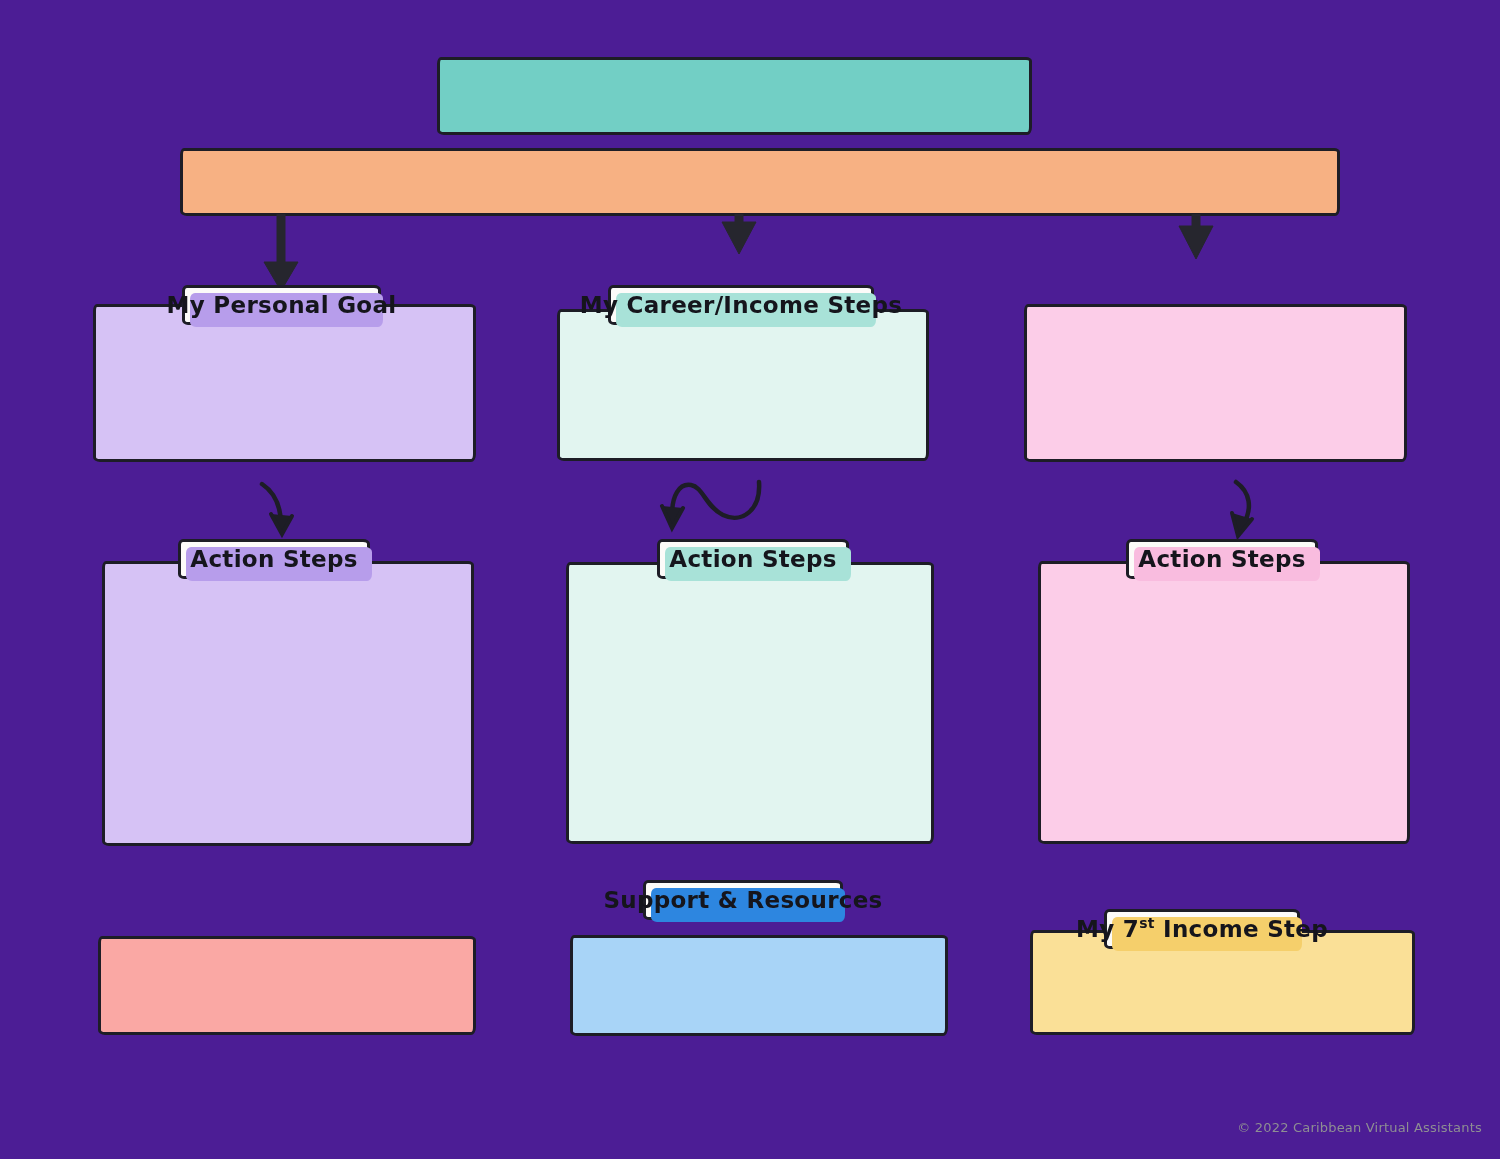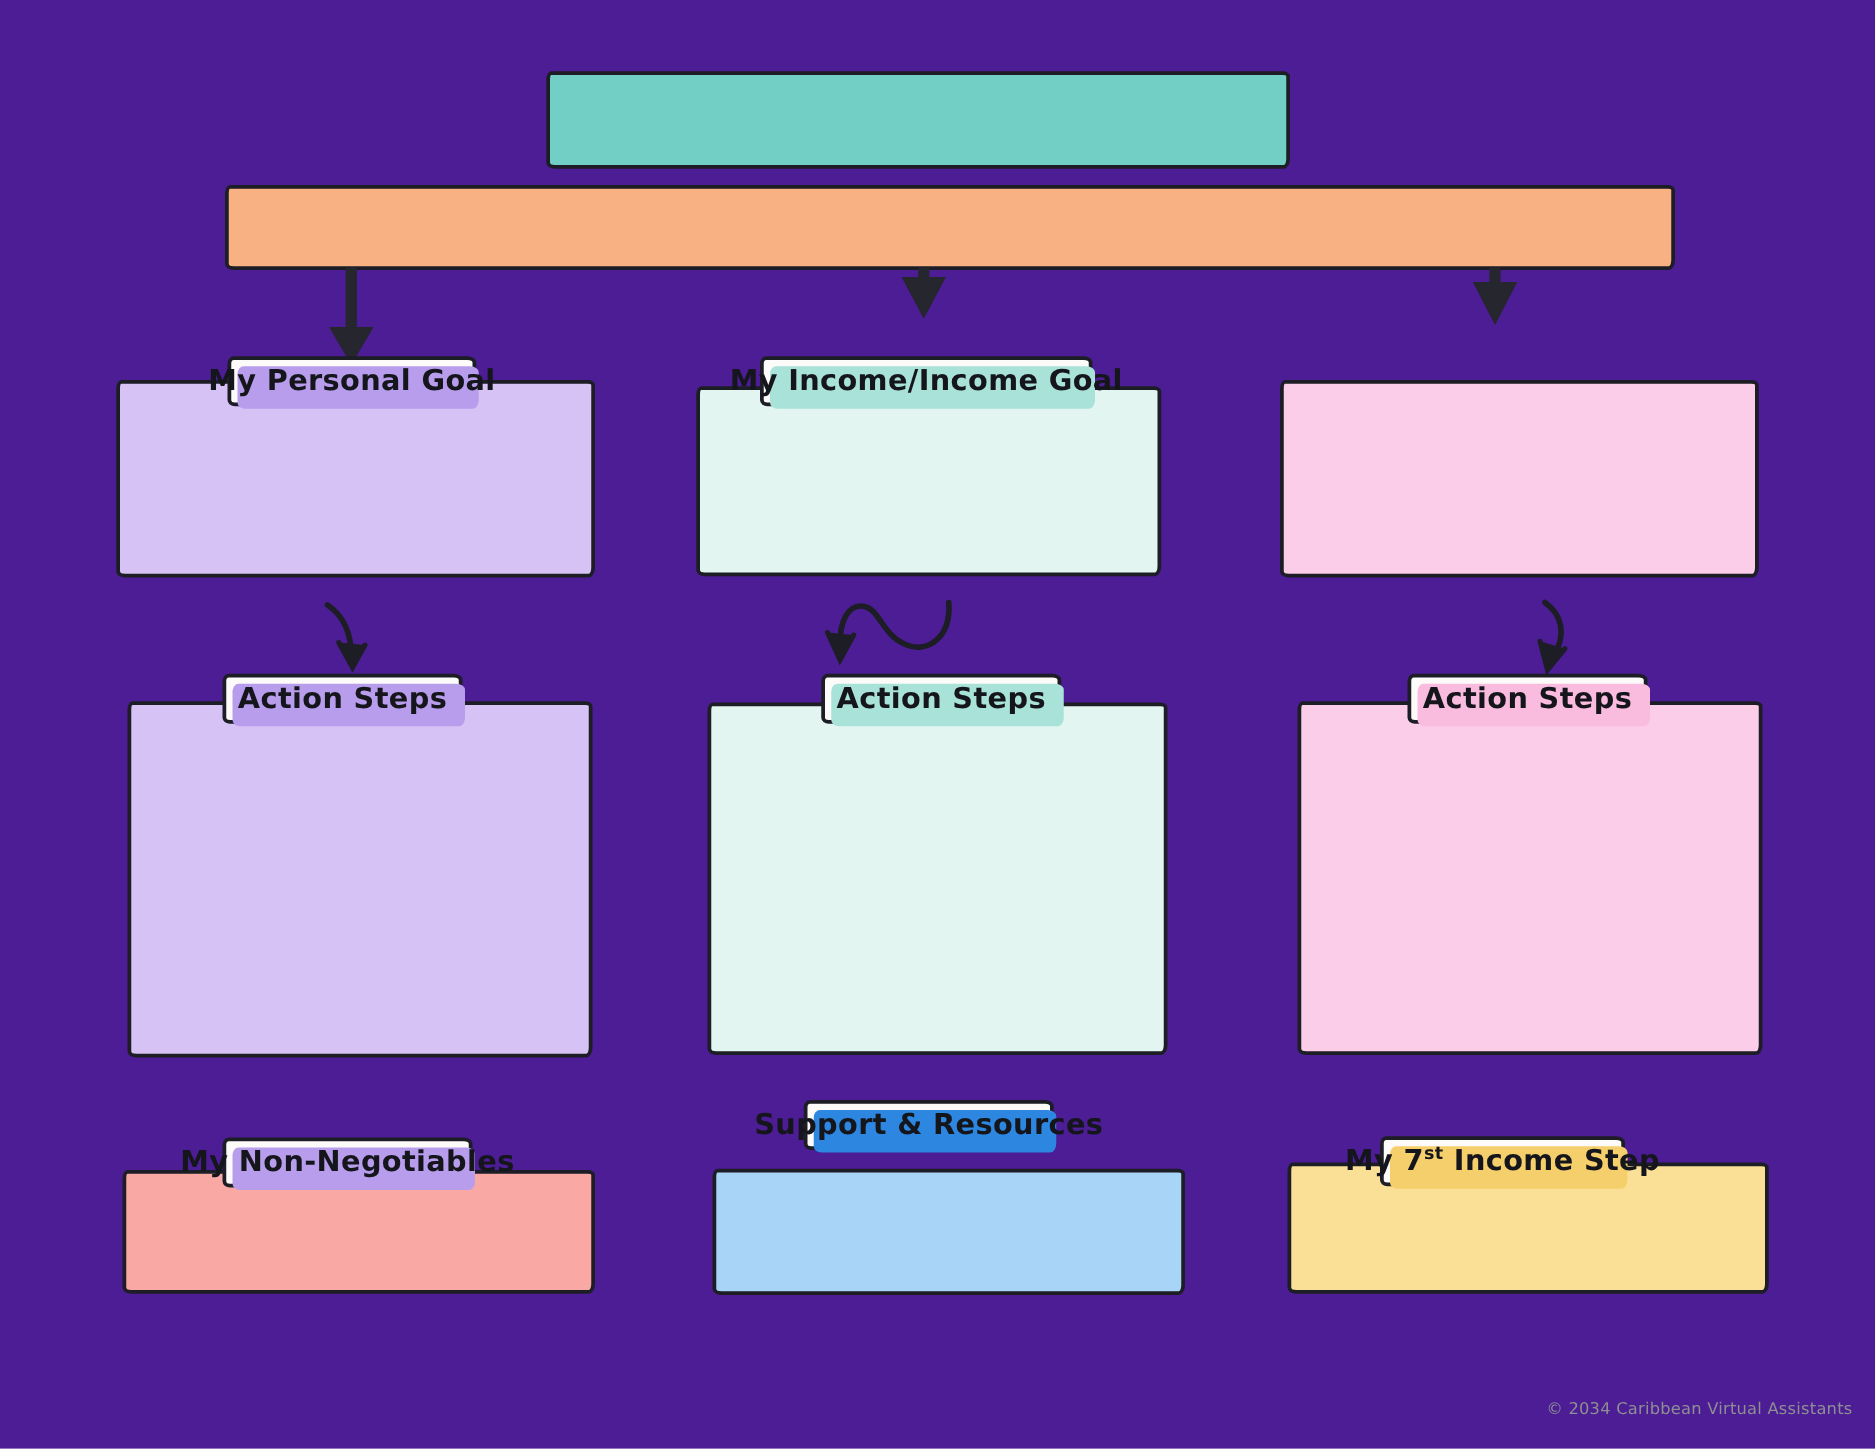--- a/index.html
+++ b/index.html
@@ -153,21 +153,21 @@
     <div class="tagshadow" style="background: rgb(183, 157, 235);"></div>
     <span class="tagtext">Action Steps</span>
   </div>
 
   <div class="hbox" id="box-c1-goal" style="left: 557px; top: 309px; width: 372px; height: 152px; background: rgb(226, 245, 240);">
     <div class="shadow" style="background: rgb(127, 212, 199);"></div>
     <span></span>
   </div>
   <div class="tag" id="tag-c1-goal" style="left: 608px; top: 285px; width: 266px;">
     <div class="tagshadow" style="background: rgb(168, 226, 216);"></div>
-    <span class="tagtext">My Income/Income Goal</span>
+    <span class="tagtext">My Career/Income Steps</span>
   </div>
 
   <div class="hbox" id="box-c1-act" style="left: 566px; top: 562px; width: 368px; height: 282px; background: rgb(226, 245, 240);">
     <div class="shadow" style="background: rgb(127, 212, 199);"></div>
     <span></span>
   </div>
   <div class="tag" id="tag-c1-act" style="left: 657px; top: 539px; width: 192px;">
     <div class="tagshadow" style="background: rgb(168, 226, 216);"></div>
     <span class="tagtext">Action Steps</span>
   </div>
@@ -183,38 +183,34 @@
   </div>
   <div class="tag" id="tag-c2-act" style="left: 1126px; top: 539px; width: 192px;">
     <div class="tagshadow" style="background: rgb(249, 188, 223);"></div>
     <span class="tagtext">Action Steps</span>
   </div>
 
   <div class="hbox" id="box-b0" style="left: 98px; top: 936px; width: 378px; height: 99px; background: rgb(250, 168, 164);">
     <div class="shadow" style="background: rgb(250, 91, 82);"></div>
     <span></span>
   </div>
-  <div class="tag" id="tag-b0" style="left: 178px; top: 910px; width: 200px;">
-    <div class="tagshadow" style="background: rgb(183, 157, 235);"></div>
-    <span class="tagtext">My Non-Negotiables</span>
-  </div>
 
   <div class="hbox" id="box-b1" style="left: 570px; top: 935px; width: 378px; height: 101px; background: rgb(168, 212, 247);">
     <div class="shadow" style="background: rgb(19, 114, 214);"></div>
     <span></span>
   </div>
   <div class="tag" id="tag-b1" style="left: 643px; top: 880px; width: 200px;">
     <div class="tagshadow" style="background: rgb(45, 134, 224);"></div>
     <span class="tagtext">Support &amp; Resources</span>
   </div>
 
   <div class="hbox" id="box-b2" style="left: 1030px; top: 930px; width: 385px; height: 105px; background: rgb(250, 224, 151);">
     <div class="shadow" style="background: rgb(245, 207, 107);"></div>
     <span></span>
   </div>
   <div class="tag" id="tag-b2" style="left: 1104px; top: 909px; width: 196px;">
     <div class="tagshadow" style="background: rgb(245, 207, 107);"></div>
     <span class="tagtext"><span>My 7</span><sup>st</sup><span> Income Step</span></span>
   </div>
 
-  <div class="footer" style="color: rgb(142, 142, 147);">© 2034 Caribbean Virtual Assistants</div>
+  <div class="footer" style="color: rgb(142, 142, 147);">© 2022 Caribbean Virtual Assistants</div>
 
 </div>
 
 </body></html>

